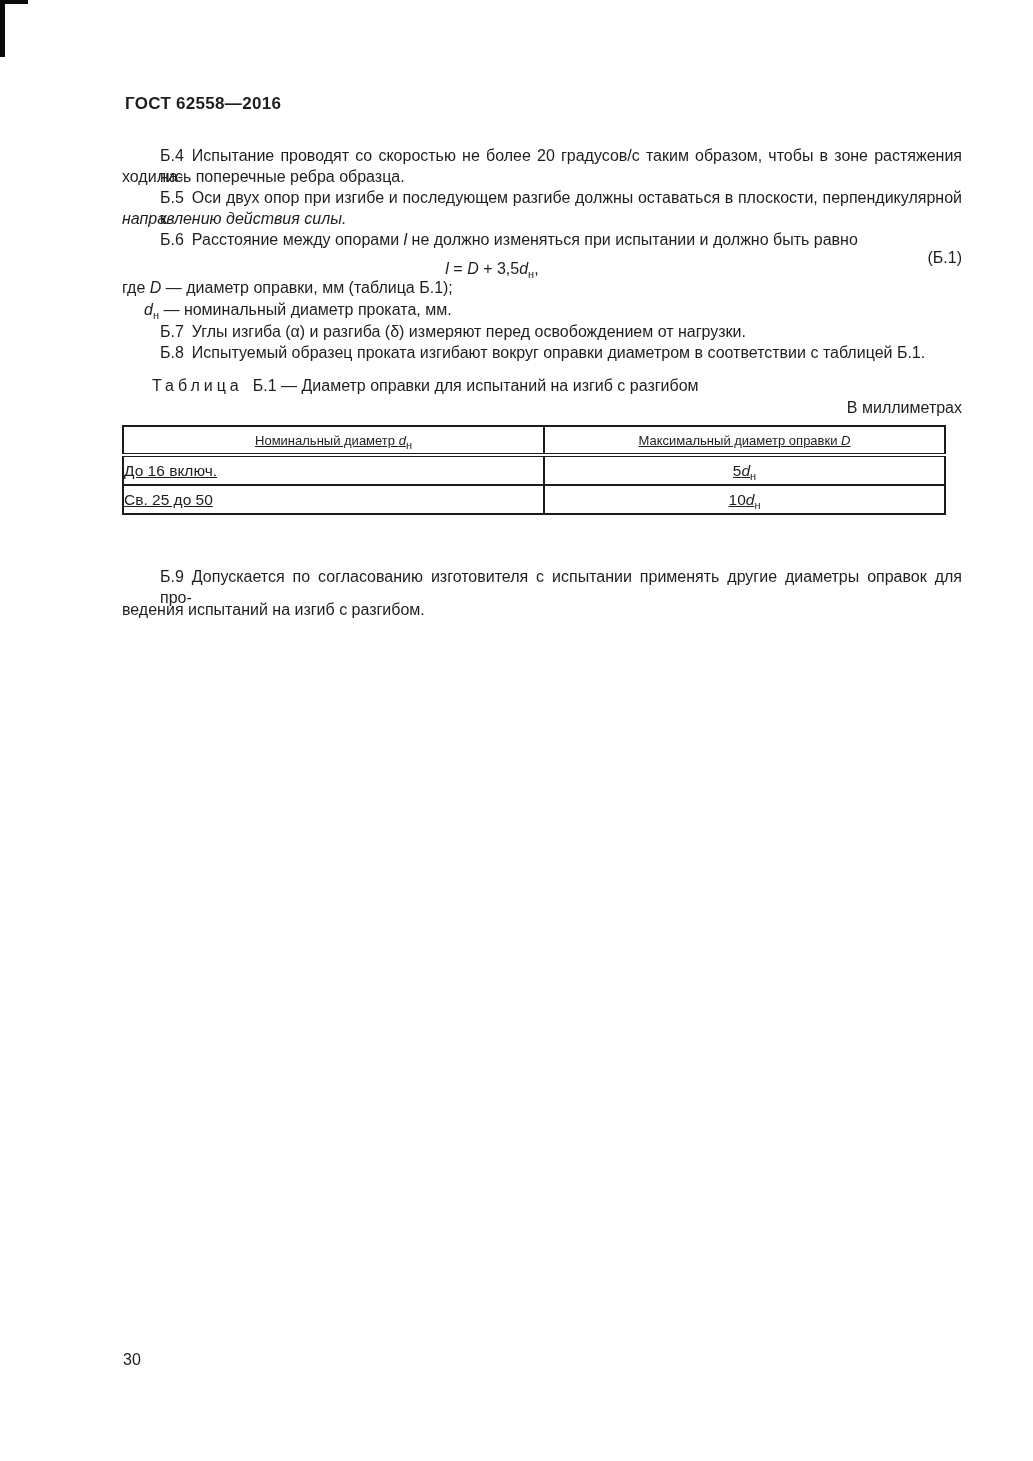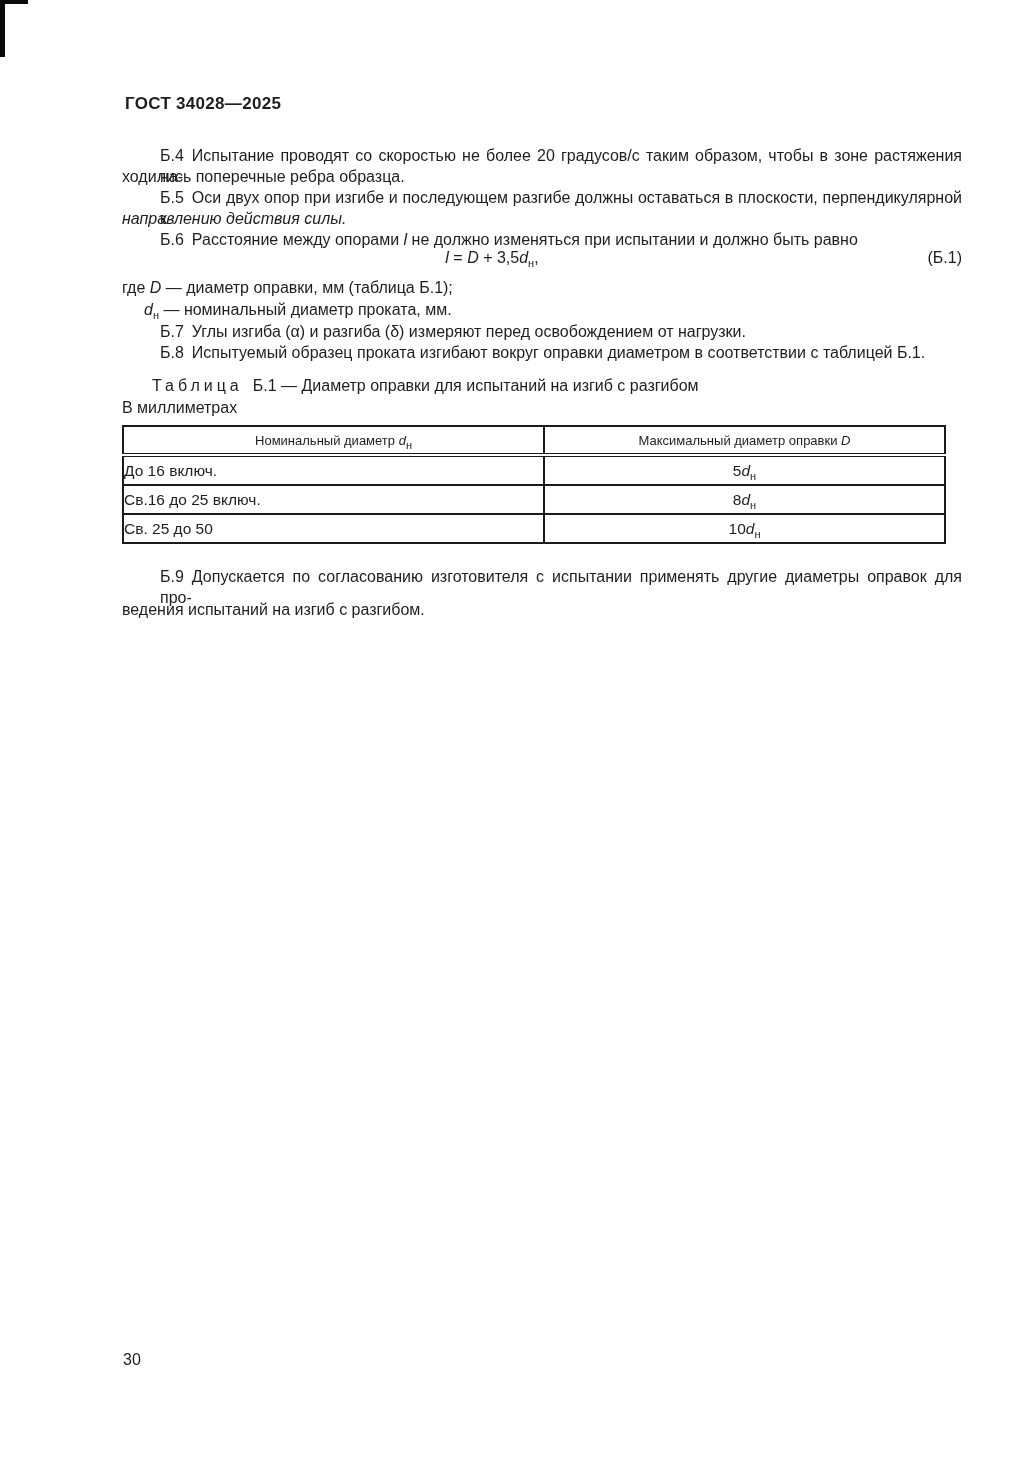--- a/index.html
+++ b/index.html
@@ -14,39 +14,40 @@
   .abs { position: absolute; }
   .line {
     position: absolute;
     left: 122px; width: 840px;
     font-size: 16px; line-height: 21px;
     box-sizing: border-box;
   }
   .indent { padding-left: 38px; }
   .indent-sm { padding-left: 22px; }
   .just { text-align: justify; text-align-last: justify; }
-  .right { }
+  .right { text-align: right; }
   .var { font-style: italic; }
   sub.s {
     font-size: 11px; font-style: normal;
     vertical-align: baseline; position: relative; top: 4px; line-height: 0;
   }
   .doc-header {
     position: absolute; left: 125px; top: 94px;
     font-size: 17px; font-weight: bold; letter-spacing: 0.3px;
   }
   .formula-row { position: absolute; left: 122px; top: 249px; width: 840px; font-size: 16px; }
-  .formula-center { display: block; width: 740px; text-align: center; }
+  .formula-center { display: block; width: 740px; text-align: center; margin-top: 11px; }
   .formula-num { position: absolute; right: 0; top: 0; }
   .caption-label { letter-spacing: 4px; margin-left: 30px; }
   .caption-rest { margin-left: 10px; margin-top: 32px; }
   table.gtable {
     position: absolute; left: 122px; top: 425px;
     width: 824px; border-collapse: collapse; table-layout: fixed;
     border: 2px solid #1b1b1b;
+    text-decoration: underline;
   }
   table.gtable th {
     height: 26px; font-size: 13px; font-weight: normal;
     text-align: center; vertical-align: middle;
     border: 2px solid #1b1b1b;
     border-bottom: 4px double #1b1b1b;
     padding: 0;
   }
   table.gtable td {
     height: 27px; font-size: 15.5px;
@@ -58,21 +59,21 @@
   td.c2 { text-align: center; margin-left: 26px; }
   .page-number { position: absolute; left: 123px; top: 1320px; font-size: 16px; margin-top: 31px; }
   .artifact { background: #0b0b0b; }
 </style>
 </head>
 <body>
 
 <div class="abs artifact" style="left:0; top:0; width:5px; height:57px;"></div>
 <div class="abs artifact" style="left:0; top:0; width:28px; height:4px;"></div>
 
-<div class="doc-header">ГОСТ 34028—2025</div>
+<div class="doc-header">ГОСТ 62558—2016</div>
 
 <div class="line indent just" style="top:145px;">Б.4 Испытание проводят со скоростью не более 20 градусов/с таким образом, чтобы в зоне растяжения на-</div>
 <div class="line" style="top:166px;">ходились поперечные ребра образца.</div>
 
 <div class="line indent just" style="top:187px;">Б.5 Оси двух опор при изгибе и последующем разгибе должны оставаться в плоскости, перпендикулярной к</div>
 <div class="line" style="top:208px;font-style:italic;">направлению действия силы.</div>
 
 <div class="line indent" style="top:229px;"><span>Б.6 Расстояние между опорами </span><span class="var">l</span><span> не должно изменяться при испытании и должно быть равно</span></div>
 
 <div class="formula-row">
@@ -99,24 +100,20 @@
       <th><span>Номинальный диаметр </span><span class="var">d</span><sub class="s">н</sub></th>
       <th><span>Максимальный диаметр оправки </span><span class="var">D</span></th>
     </tr>
   </thead>
   <tbody>
     <tr>
       <td class="c1">До 16 включ.</td>
       <td class="c2"><span>5</span><span class="var">d</span><sub class="s">н</sub></td>
     </tr>
     <tr>
-      <td class="c1">Св.16 до 25 включ.</td>
-      <td class="c2"><span>8</span><span class="var">d</span><sub class="s">н</sub></td>
-    </tr>
-    <tr>
       <td class="c1">Св. 25 до 50</td>
       <td class="c2"><span>10</span><span class="var">d</span><sub class="s">н</sub></td>
     </tr>
   </tbody>
 </table>
 
 <div class="line indent just" style="top:566px;">Б.9 Допускается по согласованию изготовителя с испытании применять другие диаметры оправок для про-</div>
 <div class="line" style="top:599px;">ведения испытаний на изгиб с разгибом.</div>
 
 <div class="page-number">30</div>

